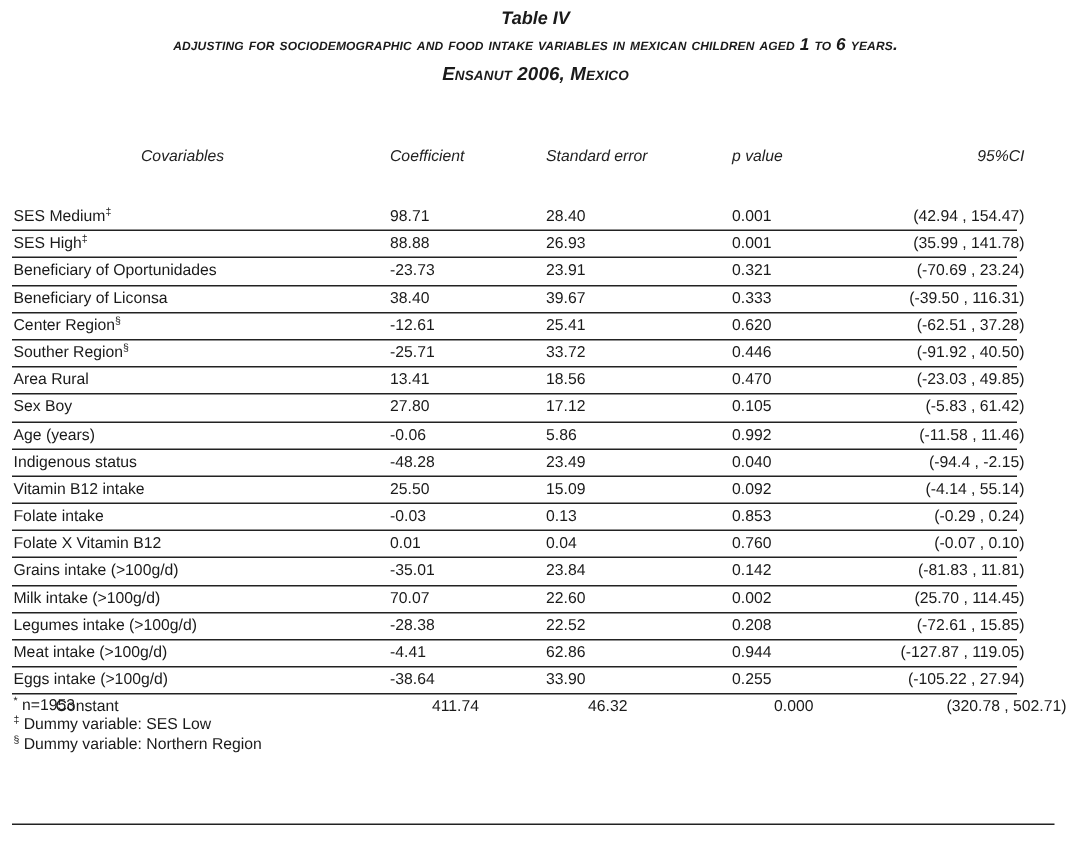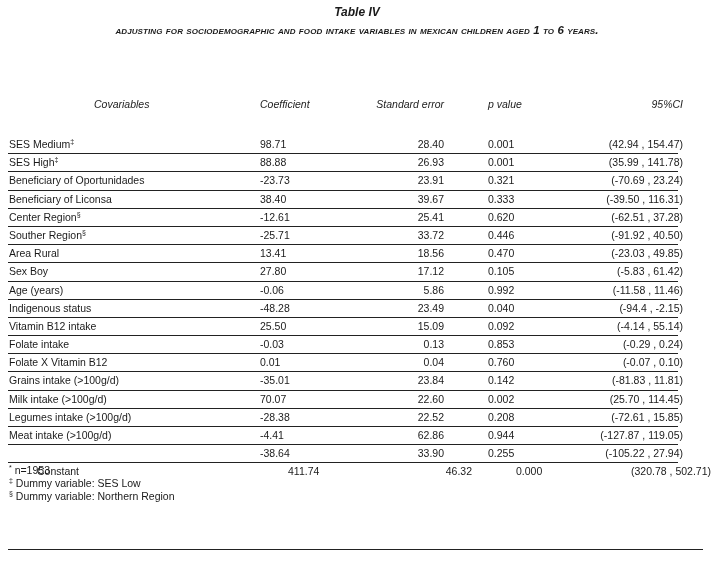--- a/index.html
+++ b/index.html
@@ -8,38 +8,39 @@
     .titles { position: absolute; top: 4px; left: 0; width: 714px; text-align: center; font-style: italic; }
     .table-label { font-size: 12px; font-weight: bold; line-height: 17px; }
     .title-line { font-size: 12.5px; font-weight: bold; line-height: 19px; font-variant: small-caps; letter-spacing: 0.1px; }
     .title-line.l2 { font-size: 11.5px; }
     .header { position: absolute; top: 98px; left: 8px; width: 670px; height: 18px;
       font-style: italic; font-size: 10.5px; color: #222; }
     .header span, .row span { position: absolute; top: 0; white-space: nowrap; }
     .c0 { left: 0; }
     .h0 { left: 86px; }
     .c1 { left: 252px; width: 80px; text-align: left; }
-    .c2 { left: 356px; width: 80px; text-align: right; }
+    .c2 { left: 356px; width: 80px; text-align: left; }
     .c3 { left: 480px; width: 70px; text-align: left; }
     .c4 { left: 560px; width: 115px; text-align: right; }
     .rows { position: absolute; top: 136px; left: 8px; width: 670px; }
     .row { position: relative; height: 17.2px; border-bottom: 1px solid #222; font-size: 10.5px; line-height: 17px; }
     .row.last { border-bottom: none; margin-left: 28px; }
     .row span.c0 { left: 1px; }
     sup { font-size: 7px; vertical-align: 4px; line-height: 0; }
     .notes { position: absolute; top: 464px; left: 9px; font-size: 10.5px; line-height: 13px; }
     .notes div sup { font-size: 7px; }
     .bottom-rule { position: absolute; top: 549px; left: 8px; width: 695px; height: 1px; background: #222; }
   </style>
 </head>
 <body>
 
 <div class="titles">
   <div class="table-label">Table IV</div>
   <div class="title-line l2">adjusting for sociodemographic and food intake variables in mexican children aged 1 to 6 years.</div>
+  <div class="title-line">Ensanut 2006, Mexico</div>
 </div>
 
 <div class="header">
   <span class="h0">Covariables</span>
   <span class="c1">Coefficient</span>
   <span class="c2">Standard error</span>
   <span class="c3">p value</span>
   <span class="c4">95%CI</span>
 </div>
 
@@ -157,20 +158,21 @@
       <span class="c4">(-72.61 , 15.85)</span>
     </div>
     <div class="row">
       <span class="c0"><span style="position:static">Meat intake (&gt;100g/d)</span><sup></sup></span>
       <span class="c1">-4.41</span>
       <span class="c2">62.86</span>
       <span class="c3">0.944</span>
       <span class="c4">(-127.87 , 119.05)</span>
     </div>
     <div class="row">
+      <span class="c0"><span style="position:static">Eggs intake (&gt;100g/d)</span><sup></sup></span>
       <span class="c1">-38.64</span>
       <span class="c2">33.90</span>
       <span class="c3">0.255</span>
       <span class="c4">(-105.22 , 27.94)</span>
     </div>
     <div class="row last">
       <span class="c0"><span style="position:static">Constant</span><sup></sup></span>
       <span class="c1">411.74</span>
       <span class="c2">46.32</span>
       <span class="c3">0.000</span>

